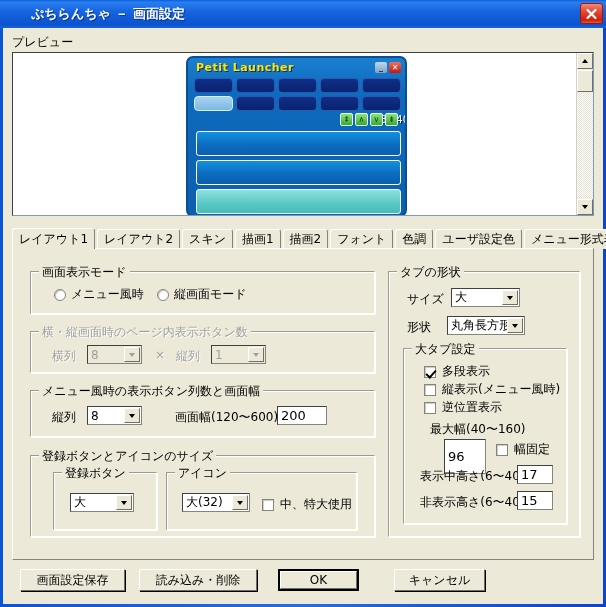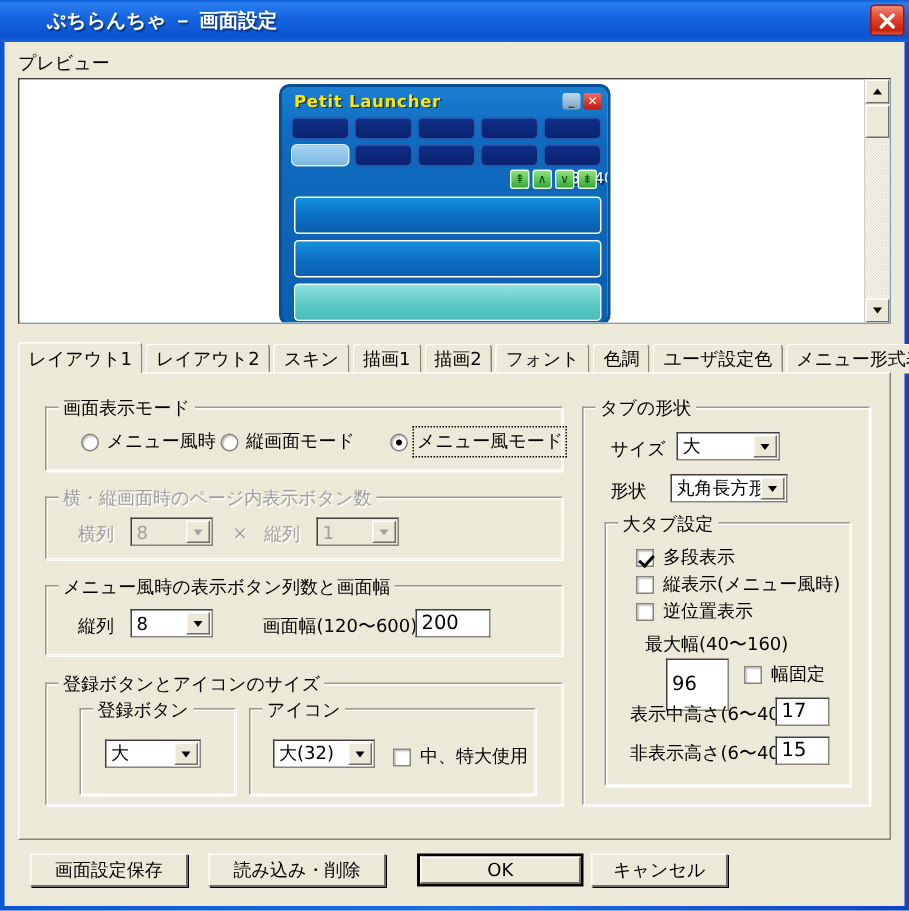--- a/index.html
+++ b/index.html
@@ -435,27 +435,23 @@
     </div>
 
     <div class="tabpage">
 
       <div class="group" style="left:17px; top:22px; width:345px; height:43px;">
         <span class="gtitle">画面表示モード</span>
         <div class="radio" style="left:23px; top:14px;">
           <span class="dot"></span>
           <span class="label">メニュー風時</span>
         </div>
-        <div class="radio" style="left:116px; top:14px;text-align:right;">
+        <div class="radio" style="left:126px; top:14px;text-align:right;">
           <span class="dot"></span>
           <span class="label">縦画面モード</span>
-        </div>
-        <div class="radio on" style="left:229px; top:14px;">
-          <span class="dot"></span>
-          <span class="label focusrect">メニュー風モード</span>
         </div>
       </div>
 
       <div class="group dis" style="left:17px; top:82px; width:345px; height:42px;">
         <span class="gtitle">横・縦画面時のページ内表示ボタン数</span>
         <span class="label dis" style="position:absolute; left:21px; top:16px;">横列</span>
         <div class="combo dis" style="left:56px; top:13px; width:55px; height:19px;">
           <span>8</span>
           <span class="arrow">
               <span class="tri down"></span>
@@ -571,21 +567,21 @@
       </div>
 
     </div>
 
     <div class="btn" style="left:17px; top:541px; width:105px; height:22px;">
       <span>画面設定保存</span>
     </div>
     <div class="btn" style="left:136px; top:541px; width:118px; height:22px;">
       <span>読み込み・削除</span>
     </div>
-    <div class="btn default" style="left:275px; top:541px; width:111px; height:22px;">
+    <div class="btn default" style="left:275px; top:541px; width:81px; height:22px;">
       <span class="inner">
           <span>OK</span>
         </span>
     </div>
     <div class="btn" style="left:391px; top:541px; width:91px; height:22px;">
       <span>キャンセル</span>
     </div>
 
   </div>
 </div>

